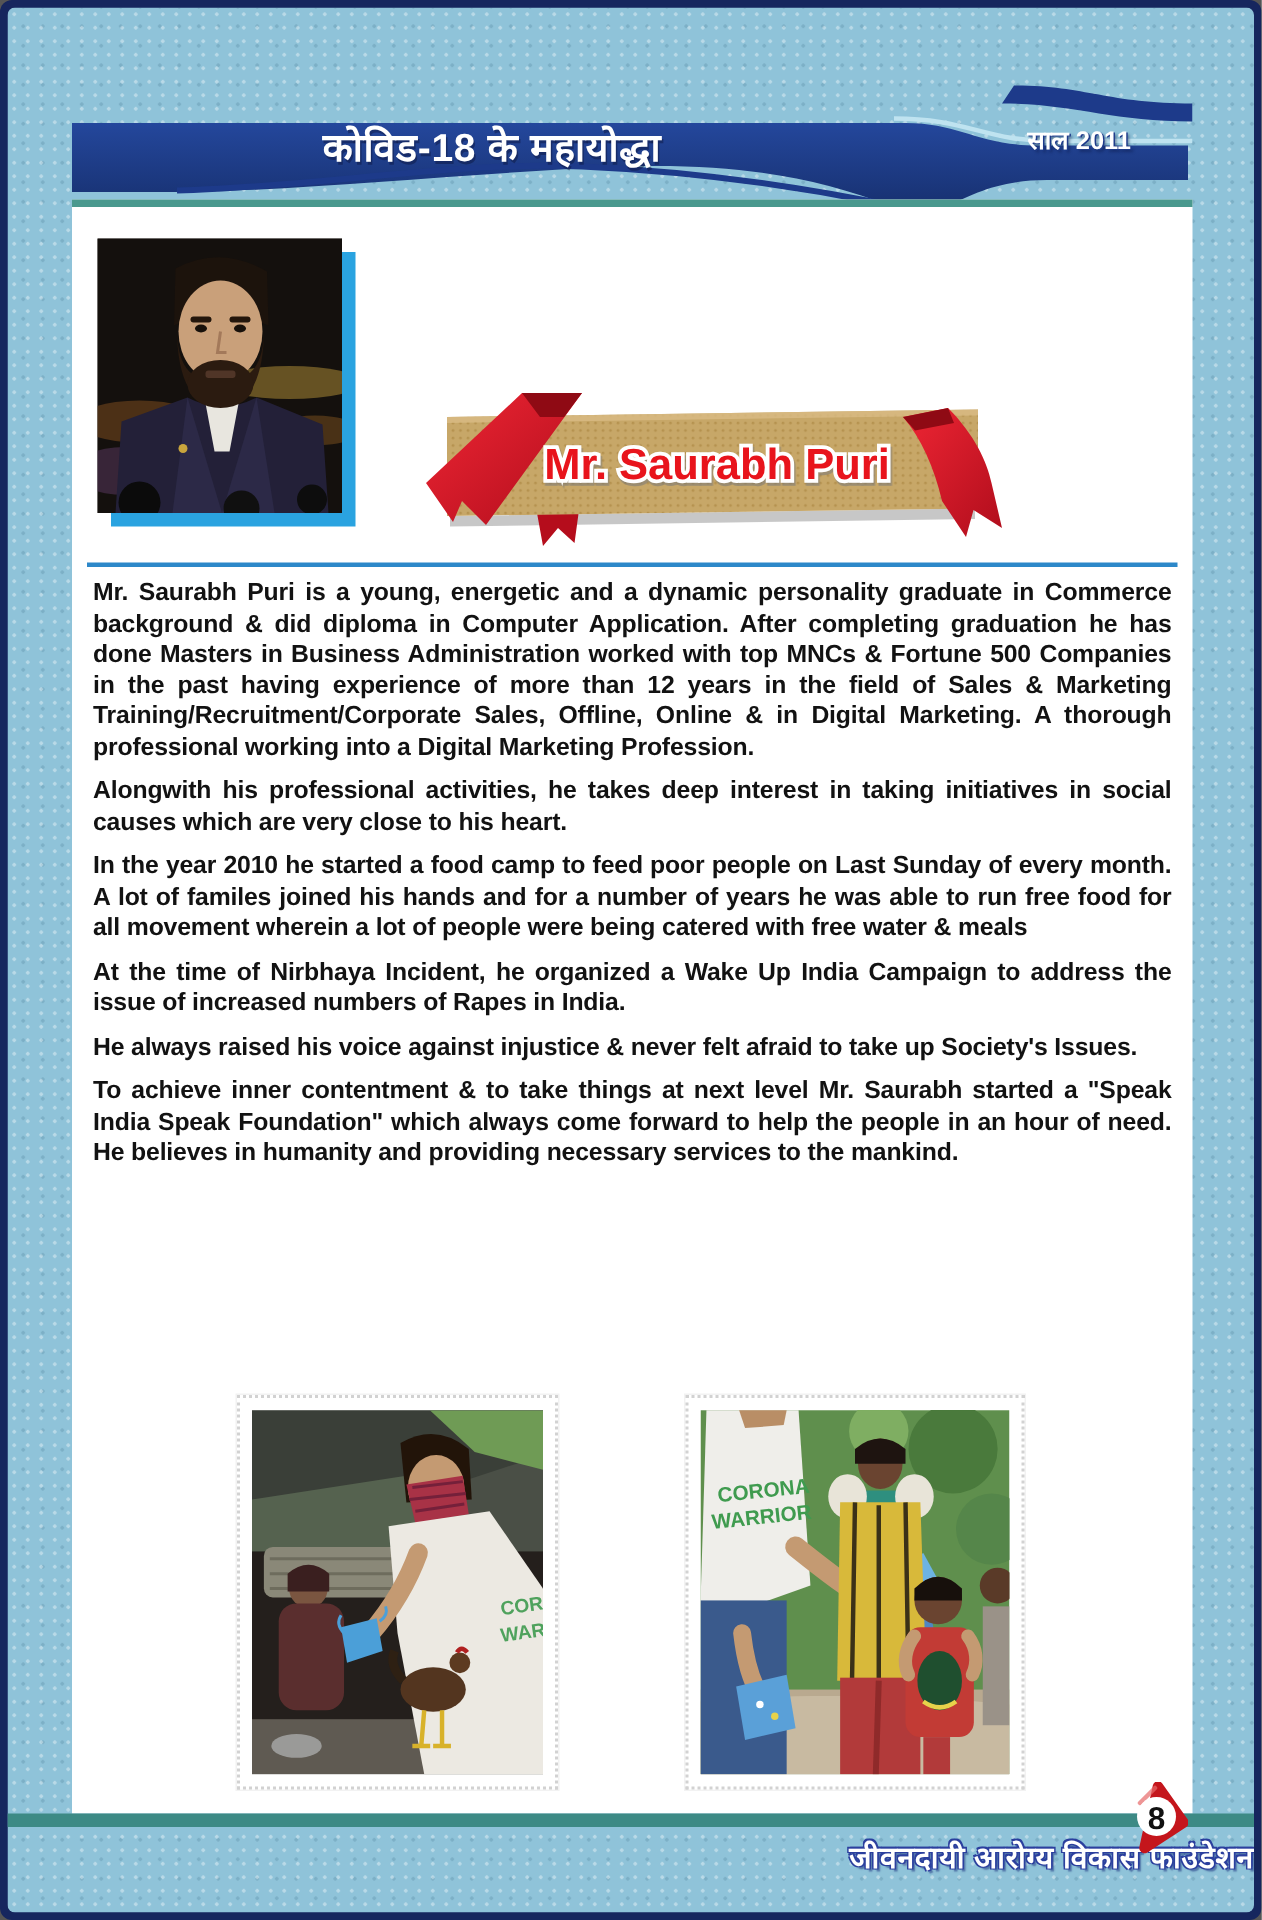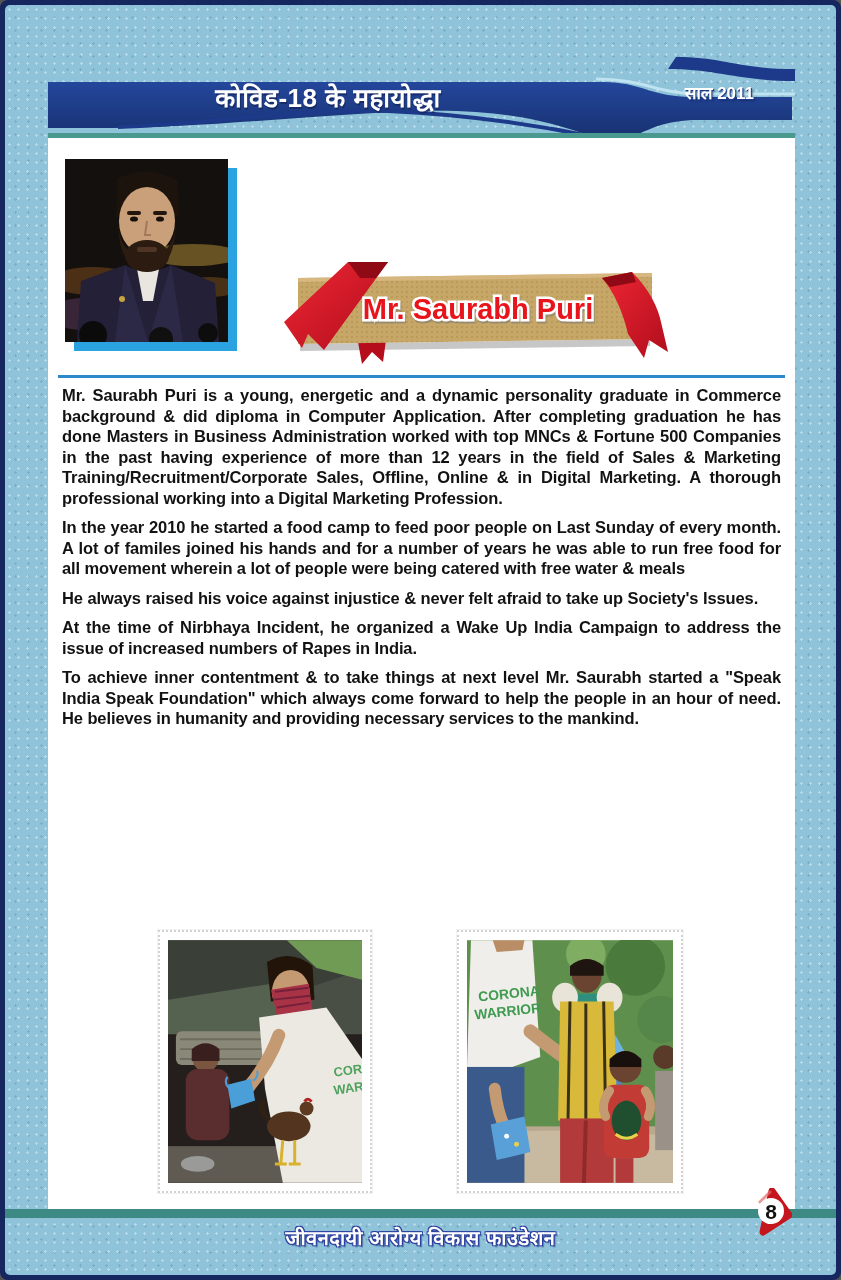--- a/index.html
+++ b/index.html
@@ -49,21 +49,21 @@
   .article p{margin:0 0 9px 0;}
   .photo-frame{
     position:absolute;top:792px;height:263px;background:#fff;
     border:2px dotted #d2d2d2;padding:8px;box-shadow:0 0 0 1px #f2f2f2;
   }
   .photo-frame.left{left:110px;width:214px;}
   .photo-frame.right{left:409px;width:226px;}
   .photo-frame svg{display:block;width:100%;height:100%;}
   .footer-band{position:absolute;left:0;top:1204px;width:831px;height:9px;background:#3d8a85;}
   .footer-org{
-    position:absolute;left:0;top:1219px;width:831px;text-align:center;
+    position:absolute;left:0;top:1219px;width:831px;text-align:right;
     color:#ffffff;font-size:20px;font-weight:bold;letter-spacing:.5px;
     text-shadow:-1px -1px 0 #2b3f9e,1px -1px 0 #2b3f9e,-1px 1px 0 #2b3f9e,
                  1px 1px 0 #2b3f9e,2px 2px 1px rgba(20,40,120,.5);
   }
   .page-badge{position:absolute;left:745px;top:1183px;width:42px;height:48px;}
 </style>
 </head>
 <body>
 
 <div class="page">
@@ -152,23 +152,24 @@
           <path d="M322,18 L352,12 L356,22 L330,27 Z" fill="#8f0a14"></path>
 
           <text x="198" y="59" text-anchor="middle" font-family="Liberation Sans, sans-serif" font-size="29" font-weight="bold" fill="#e8141c" stroke="#ffffff" stroke-width="5" paint-order="stroke" style="filter:drop-shadow(1px 2px 0 rgba(120,120,120,.55))">Mr. Saurabh Puri</text>
         </svg>
       </div>
 
       <div class="divider"></div>
 
       <div class="article">
         <p>Mr. Saurabh Puri is a young, energetic and a dynamic personality graduate in Commerce background &amp; did diploma in Computer Application. After completing graduation he has done Masters in Business Administration worked with top MNCs &amp; Fortune 500 Companies in the past having experience of more than 12 years in the field of Sales &amp; Marketing Training/Recruitment/Corporate Sales, Offline, Online &amp; in Digital Marketing. A thorough professional working into a Digital Marketing Profession.</p>
+        <p>Alongwith his professional activities, he takes deep interest in taking initiatives in social causes which are very close to his heart.</p>
         <p>In the year 2010 he started a food camp to feed poor people on Last Sunday of every month. A lot of familes joined his hands and for a number of years he was able to run free food for all movement wherein a lot of people were  being catered with free water &amp; meals</p>
+        <p>At the time of Nirbhaya Incident,  he organized a Wake Up India Campaign to address the issue of increased numbers of Rapes in India.</p>
         <p>He always raised his voice against injustice &amp; never felt afraid to take up Society's Issues.</p>
-        <p>At the time of Nirbhaya Incident,  he organized a Wake Up India Campaign to address the issue of increased numbers of Rapes in India.</p>
         <p>To achieve inner contentment &amp; to take things at next level Mr. Saurabh started a "Speak India Speak Foundation" which always come forward to help the people in an hour of need. He believes in humanity and providing necessary services to the mankind.</p>
       </div>
 
       <div class="photo-frame left">
         <svg viewBox="0 0 196 245">
           <rect width="196" height="245" fill="#4a4f46"></rect>
           <polygon points="0,0 196,0 196,30 120,55 0,70" fill="#3a3f38"></polygon>
           <polygon points="120,0 196,0 196,40 150,28" fill="#6f9b55"></polygon>
           <polygon points="0,60 130,40 150,90 0,110" fill="#55624f"></polygon>
           <rect x="0" y="95" width="196" height="150" fill="#241f1c"></rect>

